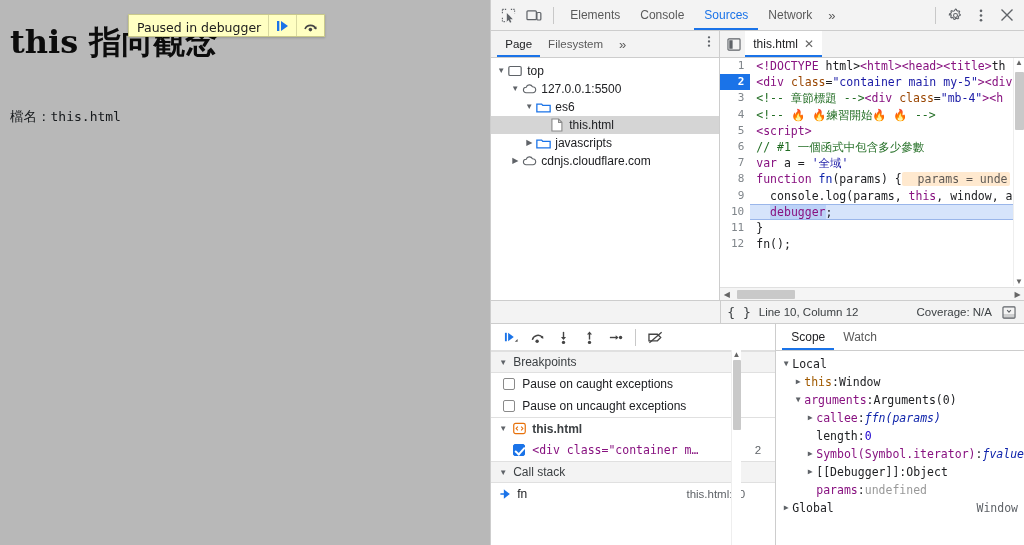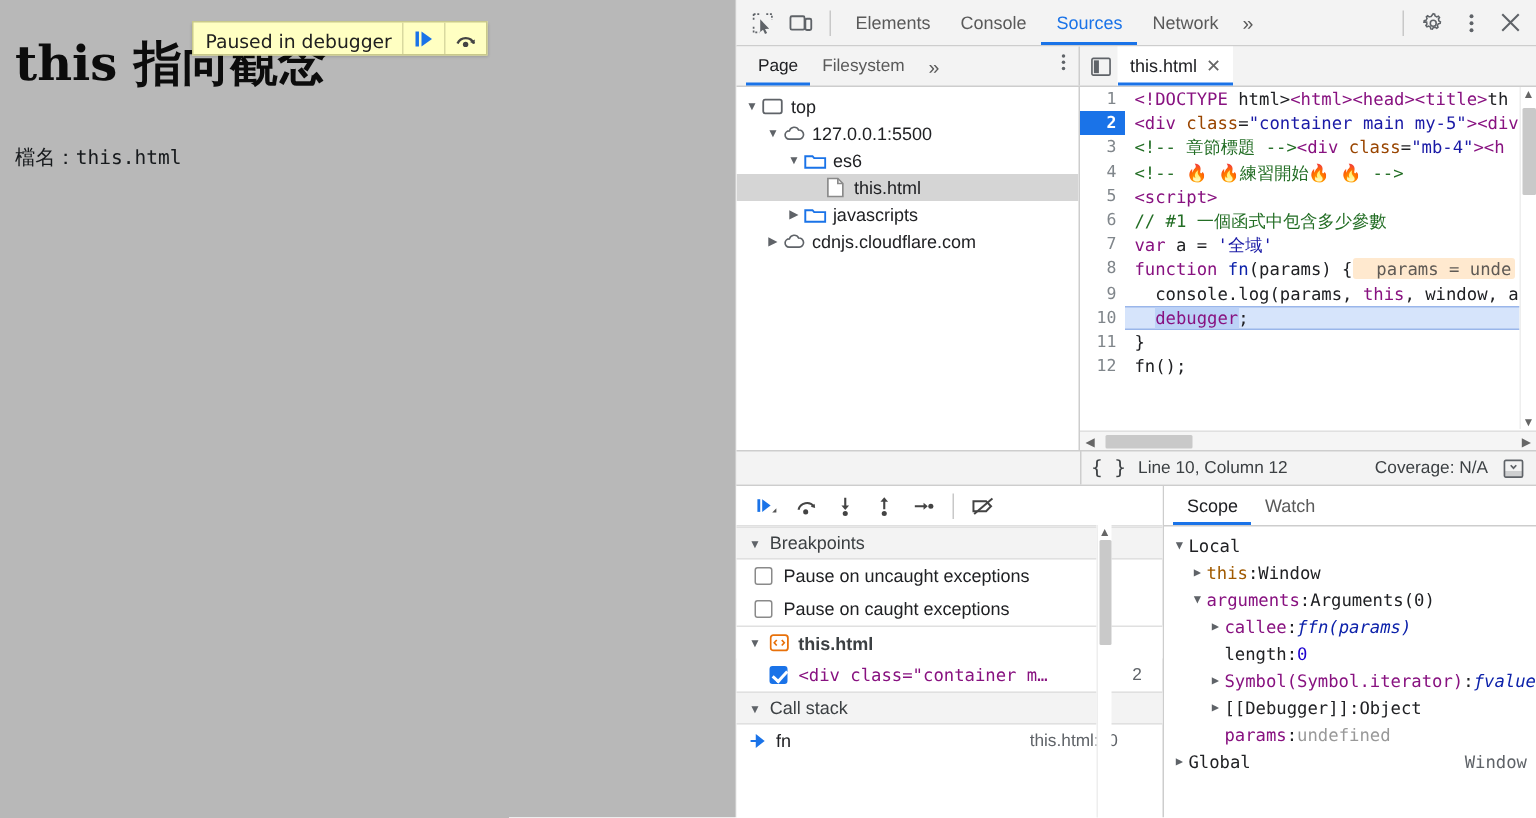--- a/index.html
+++ b/index.html
@@ -28,21 +28,21 @@
   #page-title {
     font-family: "DejaVu Serif", "Liberation Serif", serif;
     font-weight: bold;
     font-size: 32px;
     line-height: 1.25;
     color: #111;
     letter-spacing: 0px;
     white-space: nowrap;
   }
   #page-filename {
-    margin-top: 34px;
+    margin-top: 46px;
     font-size: 13.5px;
     color: #212529;
     font-family: "DejaVu Sans", sans-serif;
   }
   #page-filename .mono {
     font-family: "DejaVu Sans Mono", monospace;
     font-size: 13px;
   }
 
   
@@ -535,25 +535,25 @@
         </div>
 
 
         <div class="sec-header">
           <span class="tri">▼</span>
           <span>Breakpoints</span>
         </div>
 
         <div class="cb-row">
           <span class="cbox"></span>
-          <span>Pause on uncaught exceptions</span>
+          <span>Pause on caught exceptions</span>
         </div>
         <div class="cb-row">
           <span class="cbox"></span>
-          <span>Pause on caught exceptions</span>
+          <span>Pause on uncaught exceptions</span>
         </div>
 
         <div class="sec-header" style="border-bottom:none;background:#fff;">
           <span class="tri">▼</span>
           <span>
             <svg width="13" height="13" viewBox="0 0 14 14">
               <rect x="0.8" y="1.5" width="12.4" height="11" rx="2" fill="none" stroke="#e8710a" stroke-width="1.3"></rect>
               <path d="M5.2 5 L3.4 7 L5.2 9 M8.8 5 L10.6 7 L8.8 9" stroke="#e8710a" stroke-width="1.2" fill="none"></path>
             </svg>
           </span>

